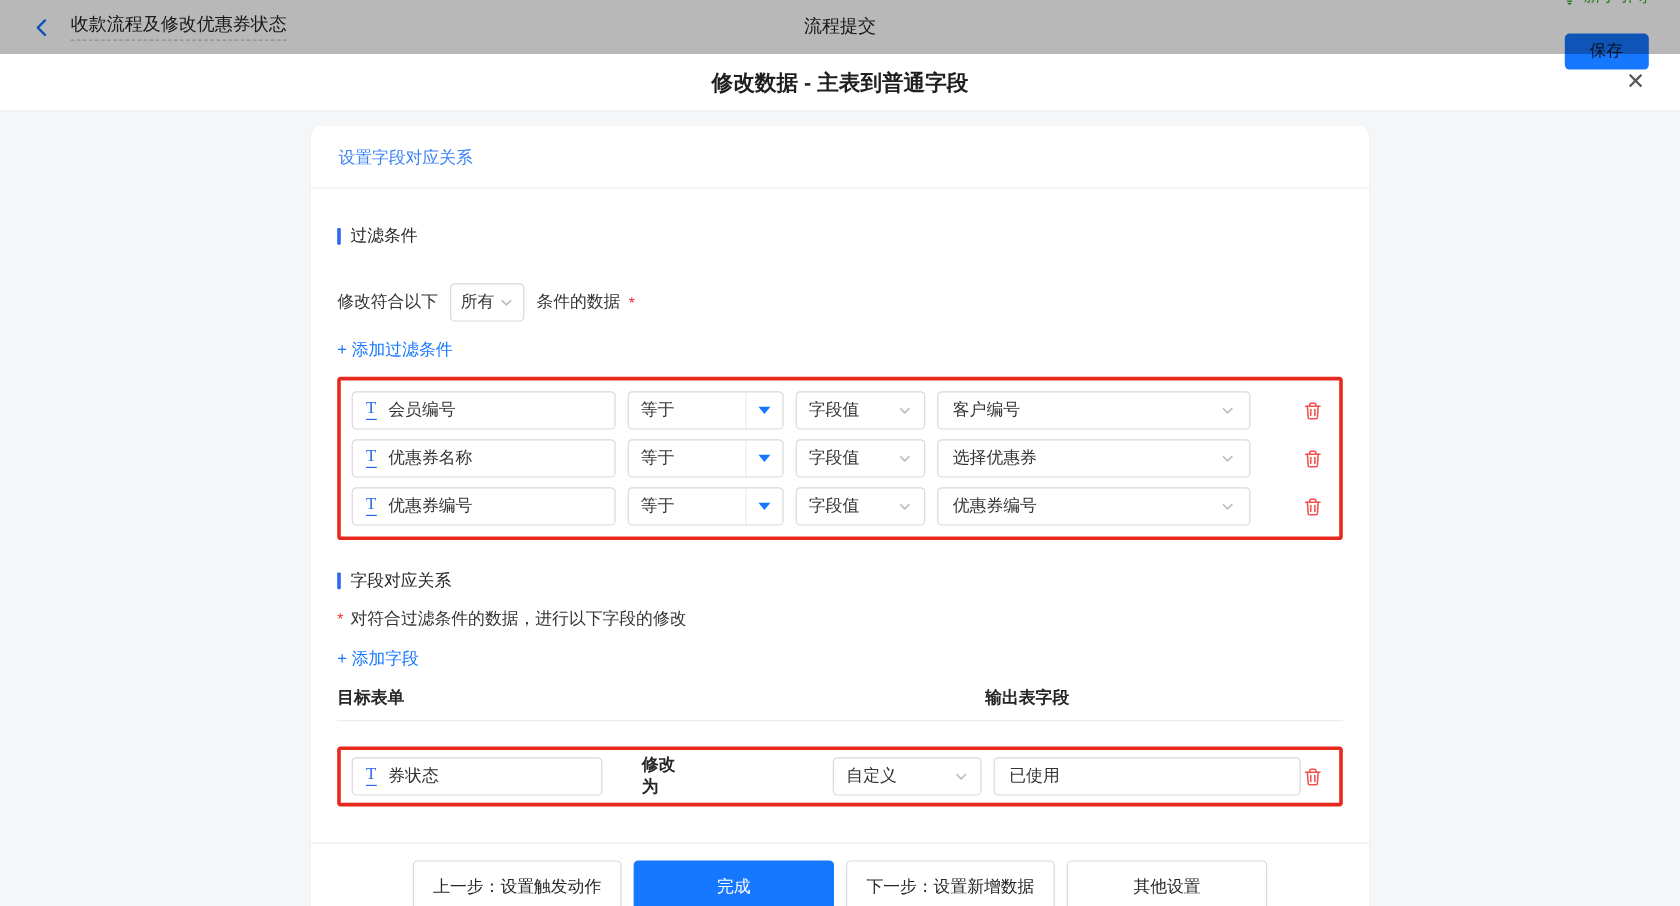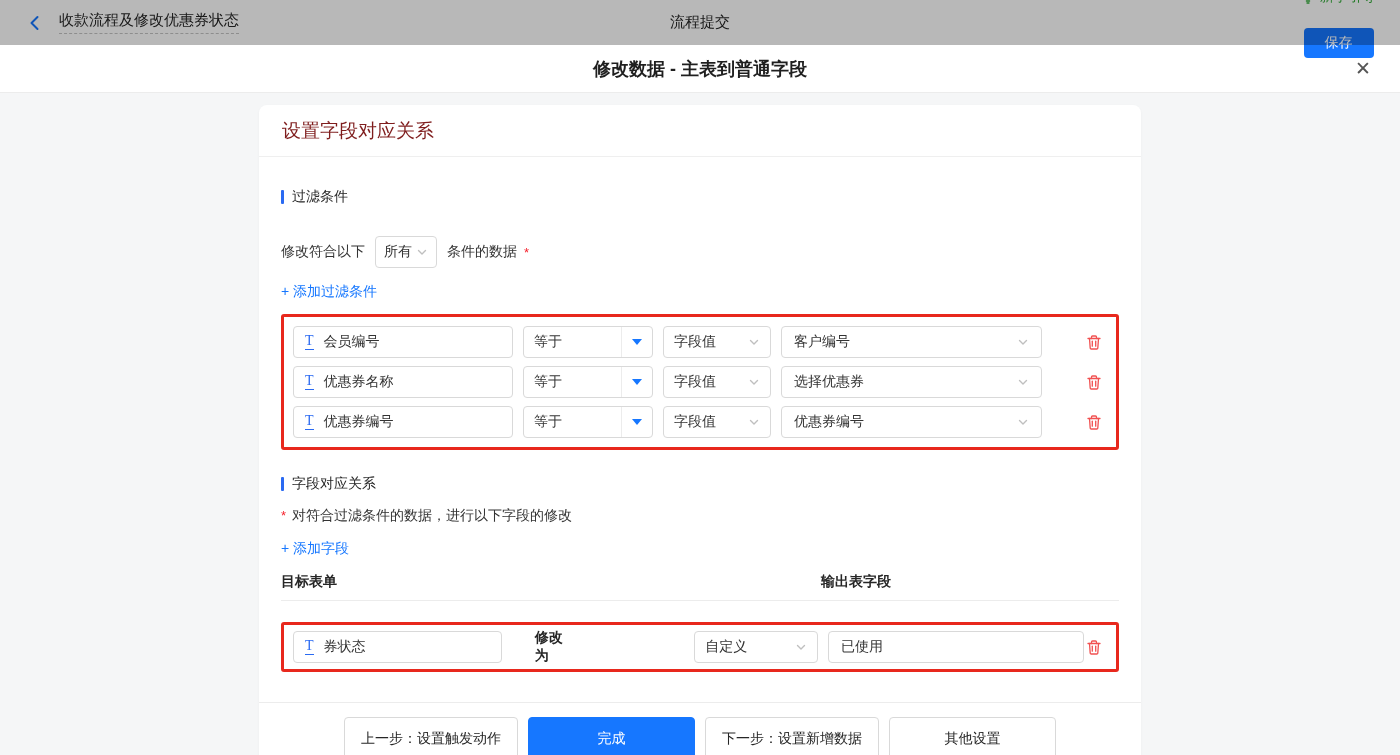--- a/index.html
+++ b/index.html
@@ -8,32 +8,32 @@
   button { font-family:inherit; cursor:pointer; }
 
   
   .topbar { position:relative; height:45px; background:#ffffff; display:flex; align-items:center; padding:0 24px; }
   .topbar-left { display:flex; align-items:center; gap:13px; position:relative; z-index:1; }
   .back-btn { background:none; border:none; display:flex; align-items:center; padding:2px; }
   .flow-name { font-size:15px; color:#262626; padding-bottom:3px; border-bottom:1px dashed #c4c4c4; }
   .topbar-center { position:absolute; left:0; right:0; text-align:center; font-size:15px; color:#262626; }
   .topbar-right { margin-left:auto; display:flex; align-items:center; gap:22px; position:relative; z-index:1;flex-direction:column; }
   .guide-link { display:flex; align-items:center; gap:5px; font-size:14px; color:#35ad3b; background:none; border:none; }
-  .save-btn { background:#1677ff; color:#ffffff; border:none; border-radius:4px; font-size:14px; padding:6px 21px; }
+  .save-btn { background:#1677ff; color:#0f172a; border:none; border-radius:4px; font-size:14px; padding:6px 21px; }
   .topbar-mask { position:absolute; inset:0; background:rgba(0,0,0,0.28); z-index:5; }
 
   
   .modal { position:relative; height:710px; background:#f5f6f7; }
   .modal-header { height:48px; background:#fff; border-bottom:1px solid #ececec; display:flex; align-items:center; justify-content:center; position:relative; }
   .modal-title { font-size:18px; font-weight:600; color:#1f1f1f; }
   .modal-close { position:absolute; right:25px; top:10px; background:none; border:none; font-size:19px; color:#555; line-height:1; padding:4px; }
 
   
   .card { width:882px; margin:12px auto 0; background:#fff; border-radius:8px; box-shadow:0 1px 3px rgba(0,0,0,0.04); }
-  .card-header { height:52px; line-height:52px; padding:0 23px; font-size:19px; color:#7f1d1d; border-bottom:1px solid #efefef; }
+  .card-header { height:52px; line-height:52px; padding:0 23px; font-size:14px; color:#3b82f6; border-bottom:1px solid #efefef; }
   .card-content { padding:0 22px; }
 
   .section-title { display:flex; align-items:center; gap:8px; padding-top:31px; font-size:14px; font-weight:400; color:#262626; }
   .section-bar { width:3px; height:14px; background:#2a6af2; border-radius:1px; }
 
   .cond-line { margin-top:30px; display:flex; align-items:center; font-size:14px; color:#333; }
   .mini-select { margin:0 10px; width:62px; height:32px; border:1px solid #d9d9d9; border-radius:4px; background:#fff; display:flex; align-items:center; justify-content:space-between; padding:0 8px; font-size:14px; color:#333; }
   .req { color:#f5222d; margin-left:7px; font-size:13px; }
 
   .add-link { display:inline-block; margin-top:13px; background:none; border:none; color:#1677ff; font-size:14px; padding:2px 0; }

